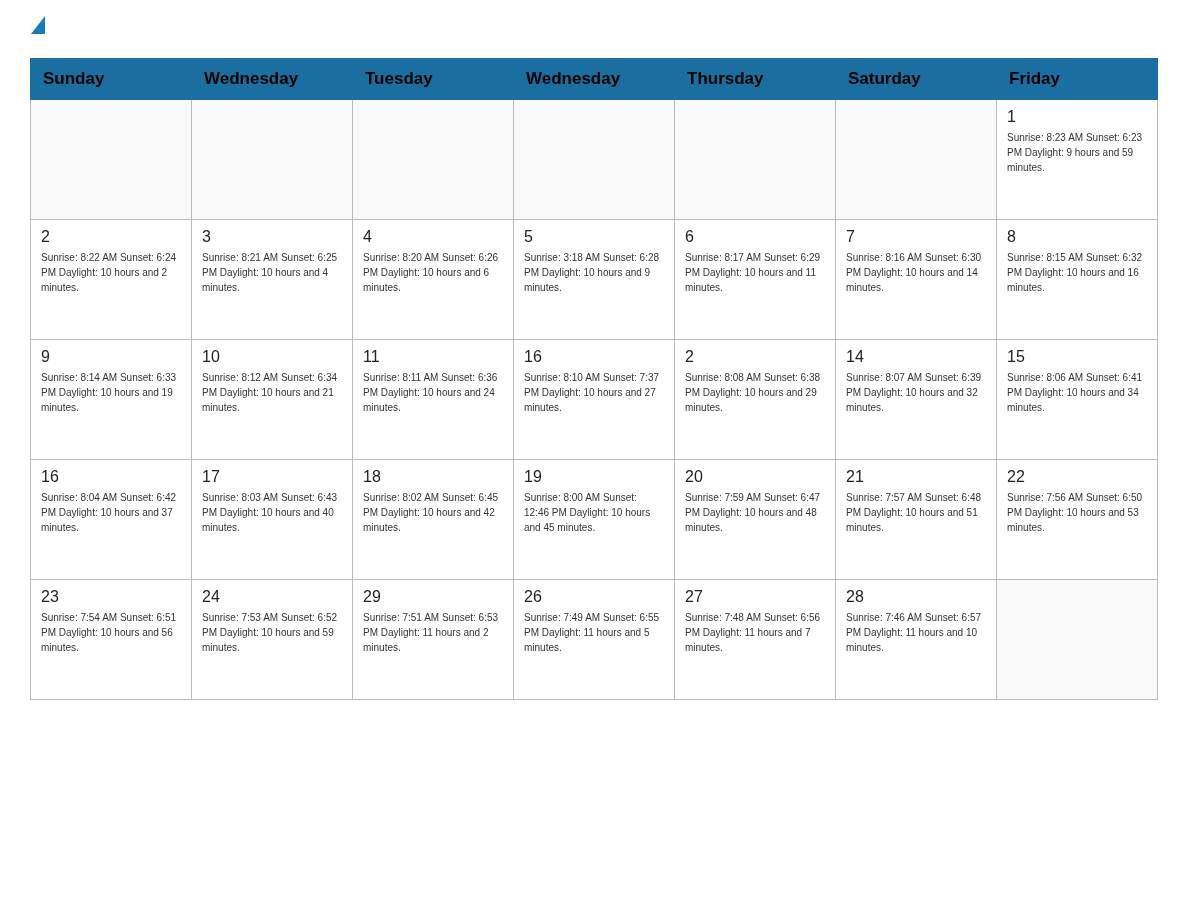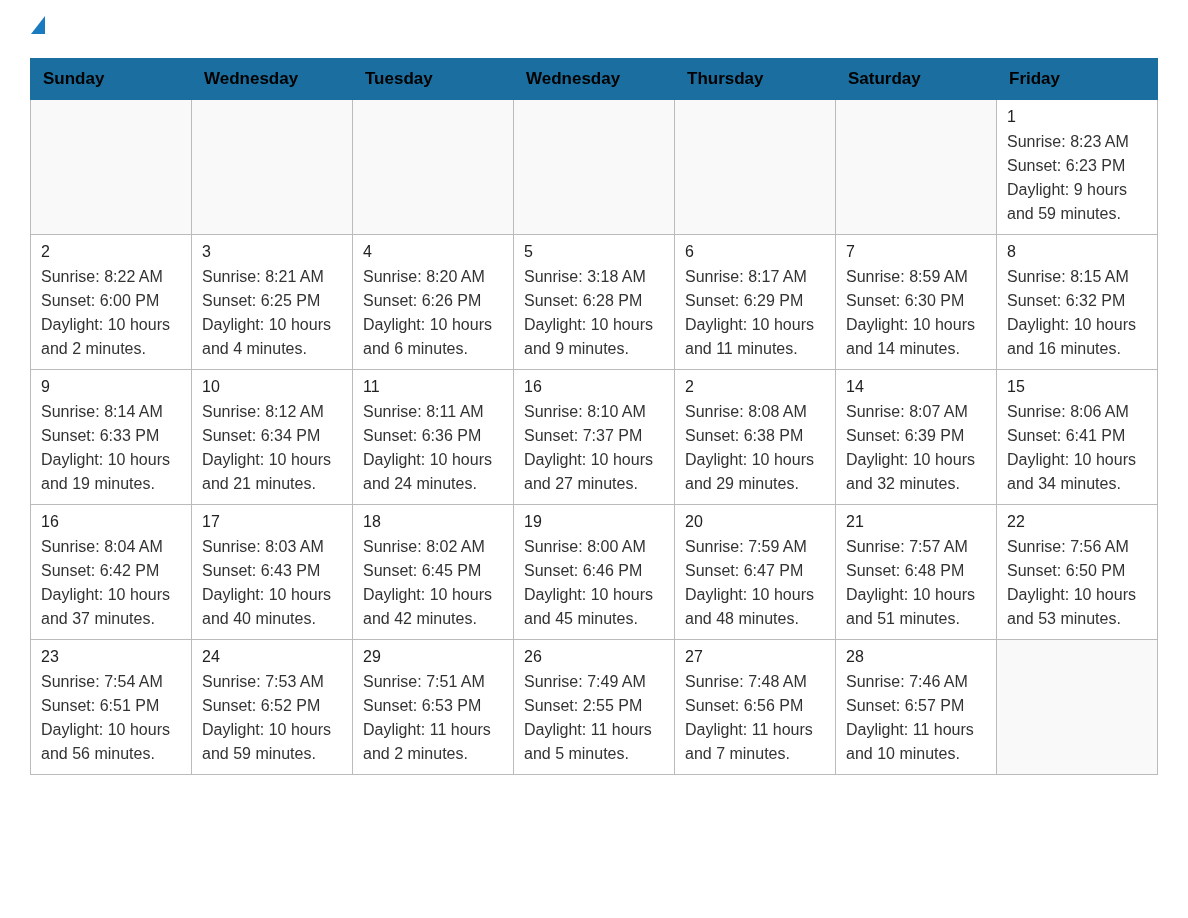--- a/index.html
+++ b/index.html
@@ -52,21 +52,21 @@
       font-size: 13px;
       color: #333;
     }
     .day-number {
       font-size: 16px;
       font-weight: normal;
       color: #222;
       margin-bottom: 4px;
     }
     .day-info {
-      font-size: 16px;
+      font-size: 10px;
       line-height: 1.5;
       color: #333;
     }
     .empty-cell {
       background: #f9f9f9;
     }
     tr.week-row td {
       height: 120px;
     }
     .logo-row {
@@ -136,21 +136,21 @@
           <div class="day-number">1</div>
           <div class="day-info">Sunrise: 8:23 AM
 Sunset: 6:23 PM
 Daylight: 9 hours and 59 minutes.</div>
         </td>
       </tr>
       <tr class="week-row">
         <td>
           <div class="day-number">2</div>
           <div class="day-info">Sunrise: 8:22 AM
-Sunset: 6:00 PM
+Sunset: 6:24 PM
 Daylight: 10 hours and 2 minutes.</div>
         </td>
         <td>
           <div class="day-number">3</div>
           <div class="day-info">Sunrise: 8:21 AM
 Sunset: 6:25 PM
 Daylight: 10 hours and 4 minutes.</div>
         </td>
         <td>
           <div class="day-number">4</div>
@@ -165,21 +165,21 @@
 Daylight: 10 hours and 9 minutes.</div>
         </td>
         <td>
           <div class="day-number">6</div>
           <div class="day-info">Sunrise: 8:17 AM
 Sunset: 6:29 PM
 Daylight: 10 hours and 11 minutes.</div>
         </td>
         <td>
           <div class="day-number">7</div>
-          <div class="day-info">Sunrise: 8:59 AM
+          <div class="day-info">Sunrise: 8:16 AM
 Sunset: 6:30 PM
 Daylight: 10 hours and 14 minutes.</div>
         </td>
         <td>
           <div class="day-number">8</div>
           <div class="day-info">Sunrise: 8:15 AM
 Sunset: 6:32 PM
 Daylight: 10 hours and 16 minutes.</div>
         </td>
       </tr>
@@ -242,21 +242,21 @@
         </td>
         <td>
           <div class="day-number">18</div>
           <div class="day-info">Sunrise: 8:02 AM
 Sunset: 6:45 PM
 Daylight: 10 hours and 42 minutes.</div>
         </td>
         <td>
           <div class="day-number">19</div>
           <div class="day-info">Sunrise: 8:00 AM
-Sunset: 6:46 PM
+Sunset: 12:46 PM
 Daylight: 10 hours and 45 minutes.</div>
         </td>
         <td>
           <div class="day-number">20</div>
           <div class="day-info">Sunrise: 7:59 AM
 Sunset: 6:47 PM
 Daylight: 10 hours and 48 minutes.</div>
         </td>
         <td>
           <div class="day-number">21</div>
@@ -286,21 +286,21 @@
         </td>
         <td>
           <div class="day-number">29</div>
           <div class="day-info">Sunrise: 7:51 AM
 Sunset: 6:53 PM
 Daylight: 11 hours and 2 minutes.</div>
         </td>
         <td>
           <div class="day-number">26</div>
           <div class="day-info">Sunrise: 7:49 AM
-Sunset: 2:55 PM
+Sunset: 6:55 PM
 Daylight: 11 hours and 5 minutes.</div>
         </td>
         <td>
           <div class="day-number">27</div>
           <div class="day-info">Sunrise: 7:48 AM
 Sunset: 6:56 PM
 Daylight: 11 hours and 7 minutes.</div>
         </td>
         <td>
           <div class="day-number">28</div>

